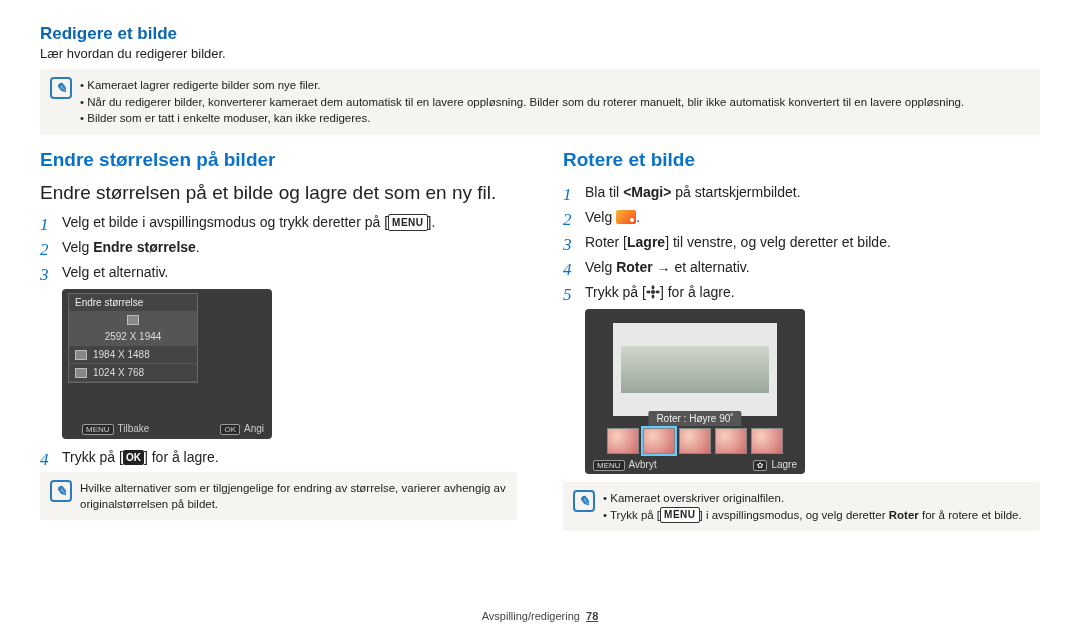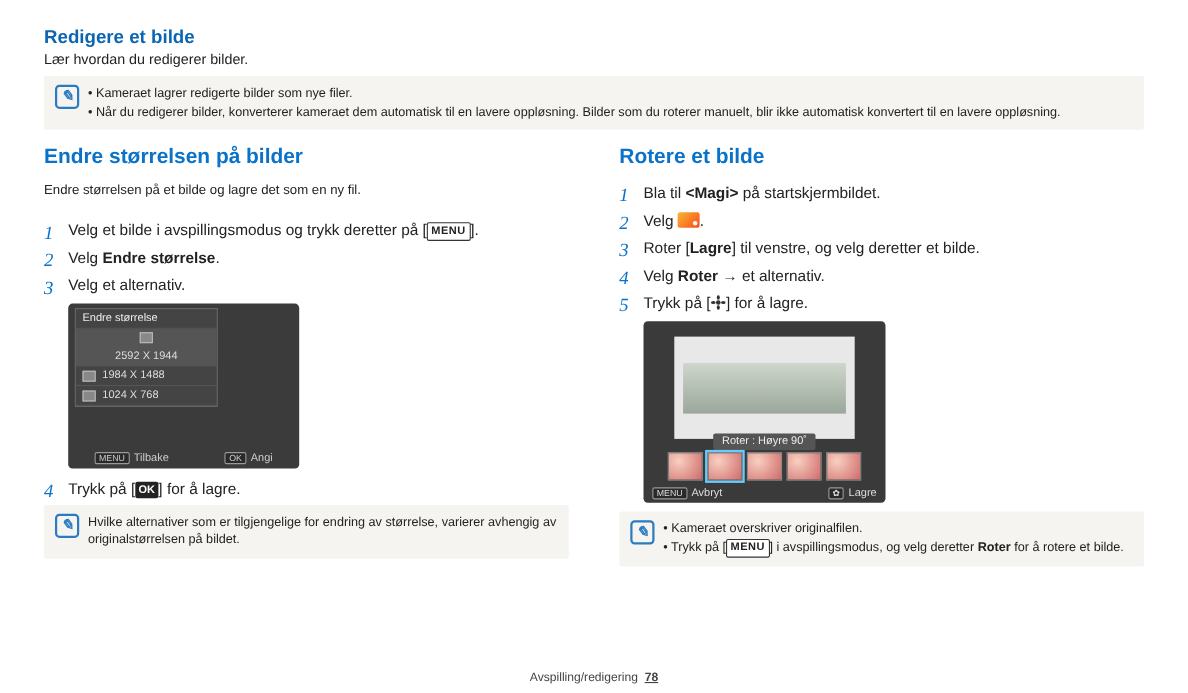--- a/index.html
+++ b/index.html
@@ -44,21 +44,21 @@
   .note-list { list-style: none; font-size: 11.5px; line-height: 1.45; }
   .note-list li::before { content: "•  "; }
   .columns { display: flex; gap: 46px; }
   .col { flex: 1; }
   h2.section-title {
     color: #0a72c8;
     font-size: 19px;
     font-weight: bold;
     margin-bottom: 11px;
   }
-  .section-sub { font-size: 12px; margin-bottom: 20px; }
+  .section-sub { font-size: 19px; margin-bottom: 8px; }
   ol.steps { list-style: none; counter-reset: step; }
   ol.steps > li {
     counter-increment: step;
     font-size: 14px;
     margin: 4px 0;
     padding-left: 22px;
     position: relative;
     line-height: 1.5;
   }
   ol.steps > li::before {
@@ -128,23 +128,23 @@
   .cam-shot .opt {
     display:flex; align-items:center; gap:6px;
     padding:3px 6px; font-size:10px; color:#ddd;
     border-bottom:1px solid #555;
   }
   .cam-shot .opt.sel { background:#555;flex-direction:column; }
   .cam-shot .sz-icon {
     width:12px; height:10px; border:1px solid #bbb; background:#888;
   }
   .cam-shot .footer {
-    position:absolute; left:0; right:0; bottom:0;
+    position:absolute; left:12px; right:0; bottom:0;
     display:flex; justify-content:space-between;
-    padding:4px 24px; font-size:10px; color:#ccc;
+    padding:4px 8px; font-size:10px; color:#ccc;
   }
   .cam-shot .footer .tag {
     display:inline-block; border:1px solid #999;
     font-size:8px; padding:0 3px; margin-right:4px;
     border-radius:2px; background:#2a2a2a;
   }
 
   
   .cam-shot-r {
     width: 220px; height: 165px;
@@ -200,20 +200,21 @@
 <body>
 
 <h1 class="page-title">Redigere et bilde</h1>
 <p class="intro">Lær hvordan du redigerer bilder.</p>
 
 <div class="note-box">
   <div class="note-icon">✎</div>
   <ul class="note-list">
     <li>Kameraet lagrer redigerte bilder som nye filer.</li>
     <li>Når du redigerer bilder, konverterer kameraet dem automatisk til en lavere oppløsning. Bilder som du roterer manuelt, blir ikke automatisk konvertert til en lavere oppløsning.</li>
+    <li>Bilder som er tatt i enkelte moduser, kan ikke redigeres.</li>
   </ul>
 </div>
 
 <div class="columns">
 
   <div class="col">
     <h2 class="section-title">Endre størrelsen på bilder</h2>
     <p class="section-sub">Endre størrelsen på et bilde og lagre det som en ny fil.</p>
 
     <ol class="steps">

